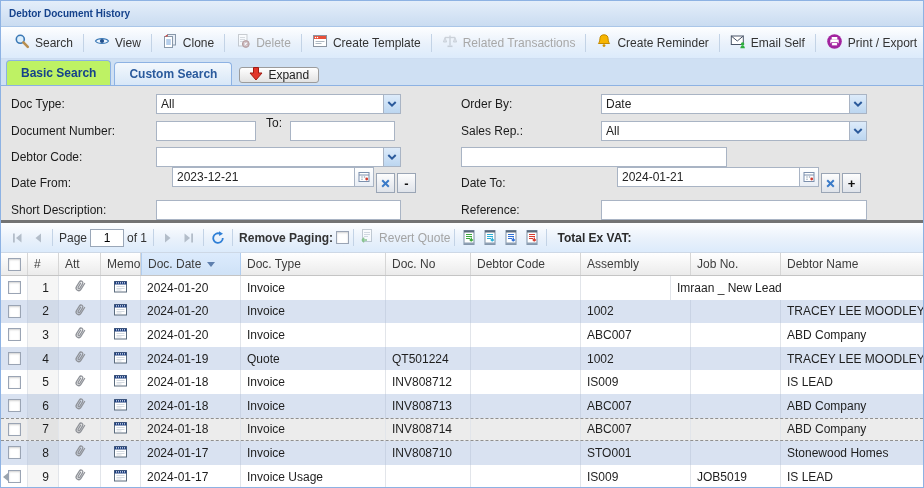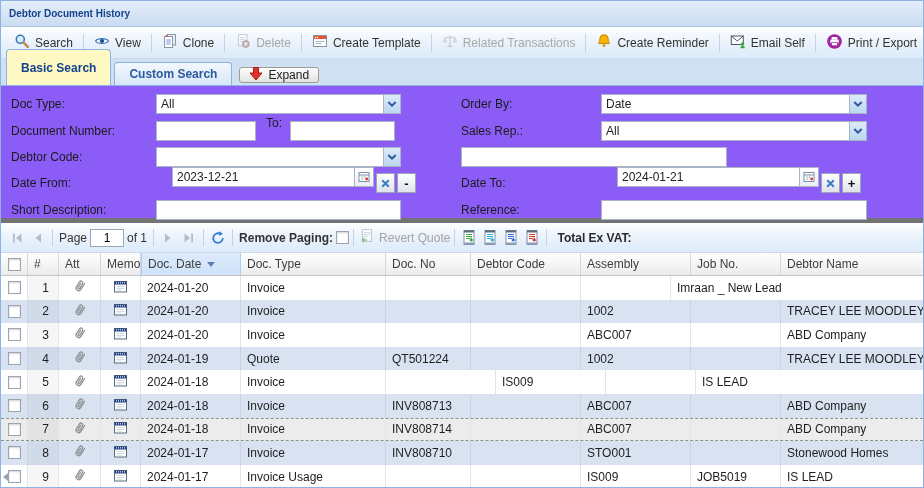--- a/index.html
+++ b/index.html
@@ -21,27 +21,27 @@
   .tb-item.disabled { color:#a8a8a8; }
   .tb-item.disabled svg { opacity:.5; filter:grayscale(60%); }
   .tb-sep { width:1px; height:18px; background:#c3d3e6; margin:0 3px; flex:0 0 1px; }
 
   
   .tabstrip { height:27px; flex:0 0 27px; background:#cfe0f3; border-bottom:1px solid #8db2e3;
               display:flex; align-items:flex-end; padding:0 0 0 5px; gap:3px; }
   .tab { height:23px; display:flex; align-items:center; padding:0 14px; border:1px solid #8db2e3;
          border-bottom:none; border-radius:4px 4px 0 0; font-weight:bold; color:#2a5a9c;
          background:linear-gradient(#f3f8fd,#d8e7f7); cursor:default; }
-  .tab.active { background:#fef9c3; color:#15428b; height:36px; }
+  .tab.active { background:#bef264; color:#15428b; height:25px; }
   .expand-btn { height:16px; display:flex; align-items:center; gap:5px; padding:0 9px; margin:0 0 2px 4px;
                 border:1px solid #9c9c9c; border-radius:3px; background:linear-gradient(#ffffff,#e2e2e2);
                 color:#222; cursor:default; }
 
   
-  .form-panel { height:137px; flex:0 0 137px; background:#8b5cf6; border-bottom:5px solid #737373; position:relative;padding-left:14px; }
+  .form-panel { height:137px; flex:0 0 137px; background:#e5e5e5; border-bottom:3px solid #737373; position:relative;padding-left:14px; }
   .form-col { position:absolute; top:5px; }
   .form-col.left { left:10px; width:410px; }
   .form-col.right { left:460px; width:458px; }
   .form-row { height:26.4px; display:flex; align-items:center; }
   .flabel { width:145px; flex:0 0 145px; color:#1b1b1b; }
   .form-col.right .flabel { width:140px; flex:0 0 140px; }
   .tinput { height:20px; border:1px solid #a9b4c4; background:#fff; padding:1px 4px; font:12px "Liberation Sans",sans-serif; color:#222; }
   .w245 { width:245px; } .w238 { width:266px; } .w100 { width:100px; } .w105 { width:105px; }
   .to-label { margin:0 8px 16px 10px; color:#1b1b1b; }
   .combo { display:flex; height:20px; }
@@ -570,20 +570,21 @@
     <div class="cell c3">
       <span><svg width="15" height="15" viewBox="0 0 15 15">
               <rect x="1.5" y="2.5" width="12" height="10.5" fill="#fff" stroke="#5a6b7d"></rect>
               <rect x="1.5" y="2.5" width="12" height="3" fill="#1e3f7f"></rect>
               <path d="M3.5 3v1.6M5.5 3v1.6M7.5 3v1.6M9.5 3v1.6M11.5 3v1.6" stroke="#dfe6f4" stroke-width=".8"></path>
               <path d="M3.5 7.5h8M3.5 9.5h8M3.5 11h5" stroke="#cfd6de" stroke-width=".9"></path>
             </svg></span>
     </div>
     <div class="cell c4">2024-01-18</div>
     <div class="cell c5">Invoice</div>
+    <div class="cell c6">INV808712</div>
     <div class="cell c7"></div>
     <div class="cell c8">IS009</div>
     <div class="cell c9"></div>
     <div class="cell c10" style="border-right:none;">IS LEAD</div>
   </div>
 
   <div class="grid-row alt">
     <div class="cell c0">
           <span class="checkbox"></span>
         </div>

